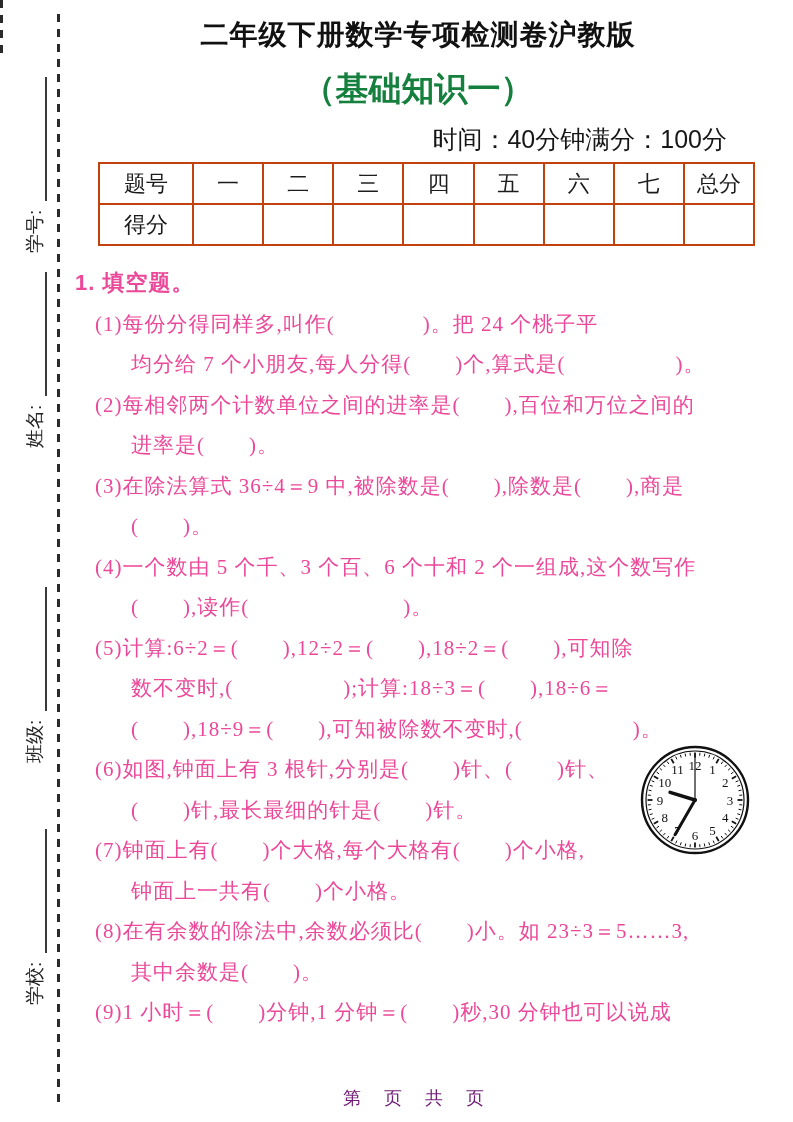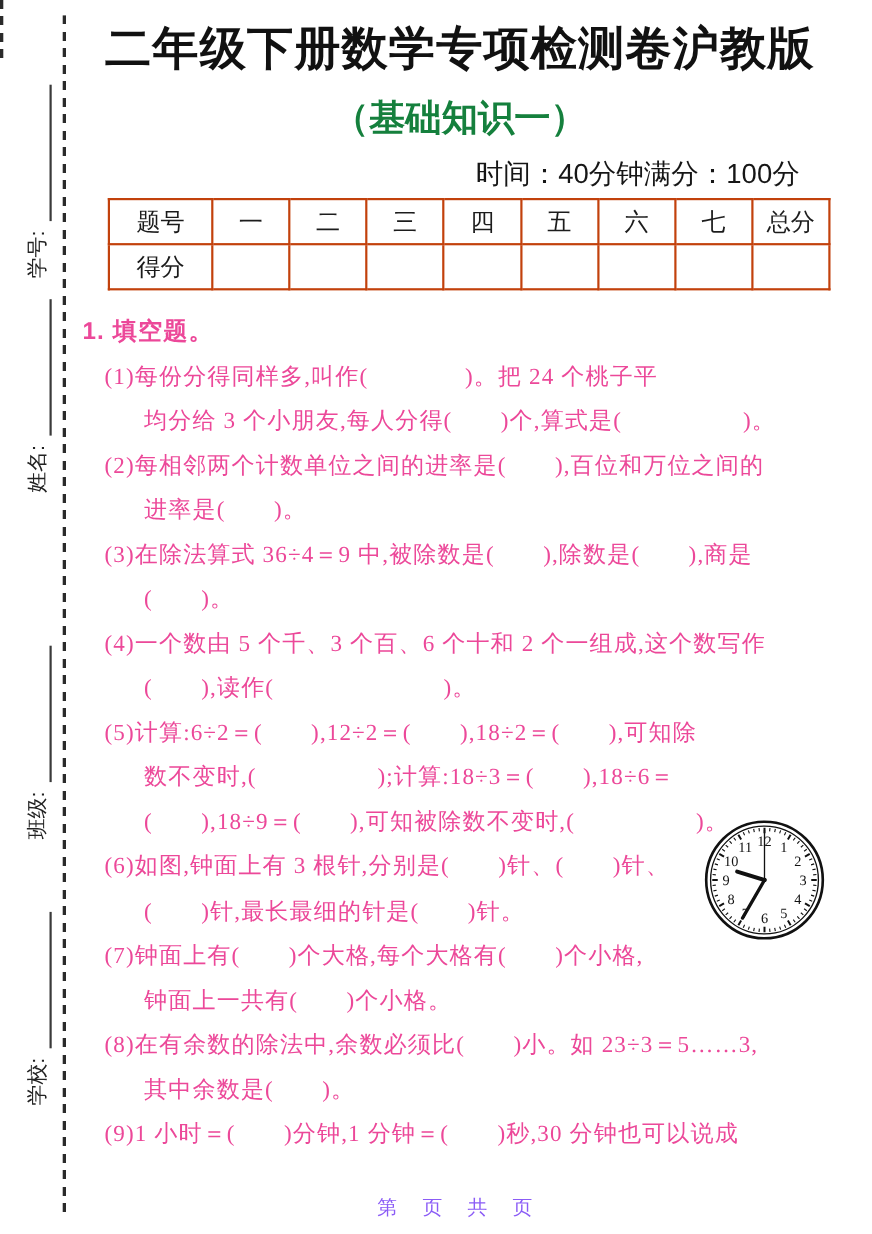--- a/index.html
+++ b/index.html
@@ -25,21 +25,21 @@
     font-family:"Liberation Sans",sans-serif;font-size:19px;color:#222;
     white-space:nowrap;
   }
   .sfield .sfield-label{line-height:24px;}
   .sfield .blank-line{flex:1;border-bottom:2px solid #3a3a3a;height:24px;}
   
   .content{position:absolute;left:75px;top:0;width:686px;}
   .title{
     margin:16px 0 0;text-align:center;
     font-family:Liberation Mono, monospace;font-weight:bold;
-    font-size:42px;letter-spacing:1px;color:#111;
+    font-size:28px;letter-spacing:1px;color:#111;
   }
   .subtitle{
     margin:13px 0 0;text-align:center;
     font-family:"Liberation Sans",sans-serif;font-weight:bold;
     font-size:33px;color:#15803d;
   }
   .time-info{
     margin-top:11px;text-align:right;padding-right:34px;
     font-family:"Liberation Sans",sans-serif;font-size:25px;color:#161616;
   }
@@ -60,21 +60,21 @@
     font-family:"Liberation Sans",sans-serif;font-weight:bold;font-size:22px;
   }
   .qline{margin-left:20px;white-space:nowrap;}
   .qline.cont{margin-left:56px;}
   
   .clock-wrap{position:absolute;left:639px;top:744px;width:112px;height:112px;}
   
   .footer{
     position:absolute;left:75px;top:1086px;width:686px;text-align:center;
     font-family:"Liberation Sans",sans-serif;font-size:18px;
-    letter-spacing:9px;color:#8b5cf6;
+    letter-spacing:9px;color:#701a75;
   }
 </style>
 </head>
 <body>
 
 <div class="page">
 
   <div class="edge-dash"></div>
   <div class="cut-line"></div>
 
@@ -126,21 +126,21 @@
             <td></td>
             <td></td>
           </tr>
         </tbody>
     </table>
 
     <div class="questions">
       <div class="section-heading">1. 填空题。</div>
       <div id="question-lines">
           <div class="qline">(1)每份分得同样多,叫作(　　　　)。把 24 个桃子平</div>
-          <div class="qline cont">均分给 3 个小朋友,每人分得(　　)个,算式是(　　　　　)。</div>
+          <div class="qline cont">均分给 7 个小朋友,每人分得(　　)个,算式是(　　　　　)。</div>
           <div class="qline">(2)每相邻两个计数单位之间的进率是(　　),百位和万位之间的</div>
           <div class="qline cont">进率是(　　)。</div>
           <div class="qline">(3)在除法算式 36÷4＝9 中,被除数是(　　),除数是(　　),商是</div>
           <div class="qline cont">(　　)。</div>
           <div class="qline">(4)一个数由 5 个千、3 个百、6 个十和 2 个一组成,这个数写作</div>
           <div class="qline cont">(　　),读作(　　　　　　　)。</div>
           <div class="qline">(5)计算:6÷2＝(　　),12÷2＝(　　),18÷2＝(　　),可知除</div>
           <div class="qline cont">数不变时,(　　　　　);计算:18÷3＝(　　),18÷6＝</div>
           <div class="qline cont">(　　),18÷9＝(　　),可知被除数不变时,(　　　　　)。</div>
           <div class="qline">(6)如图,钟面上有 3 根针,分别是(　　)针、(　　)针、</div>

